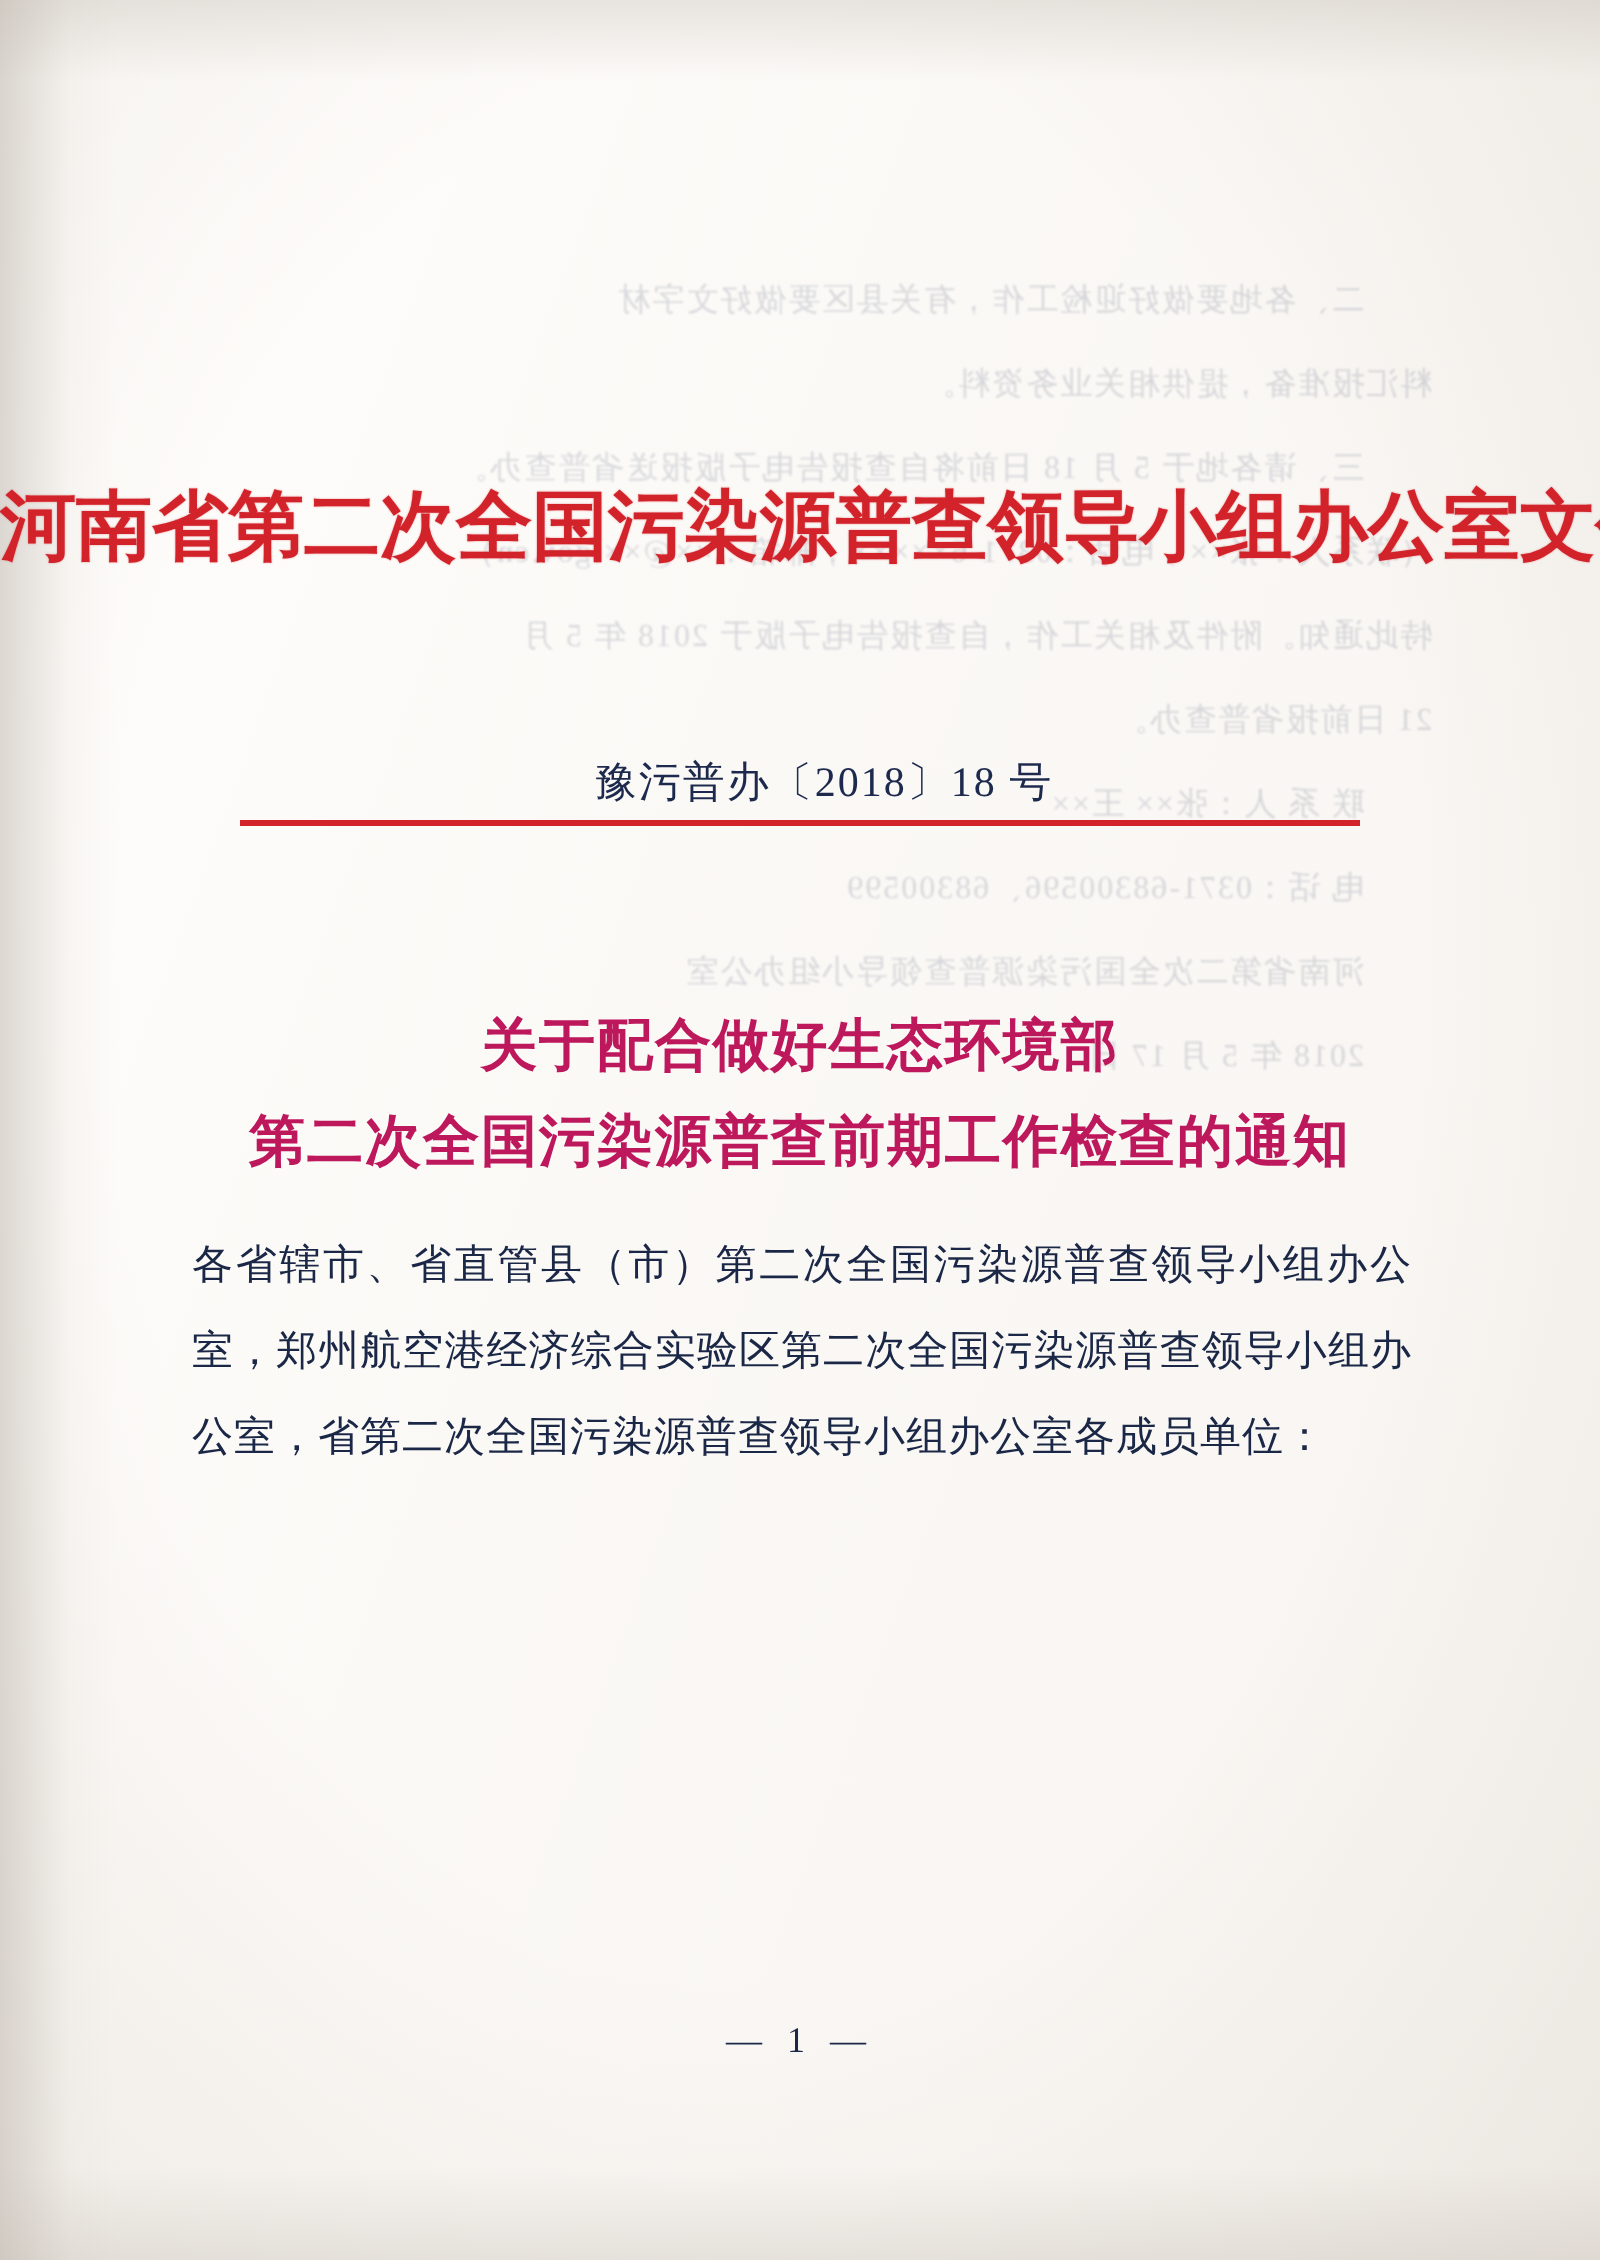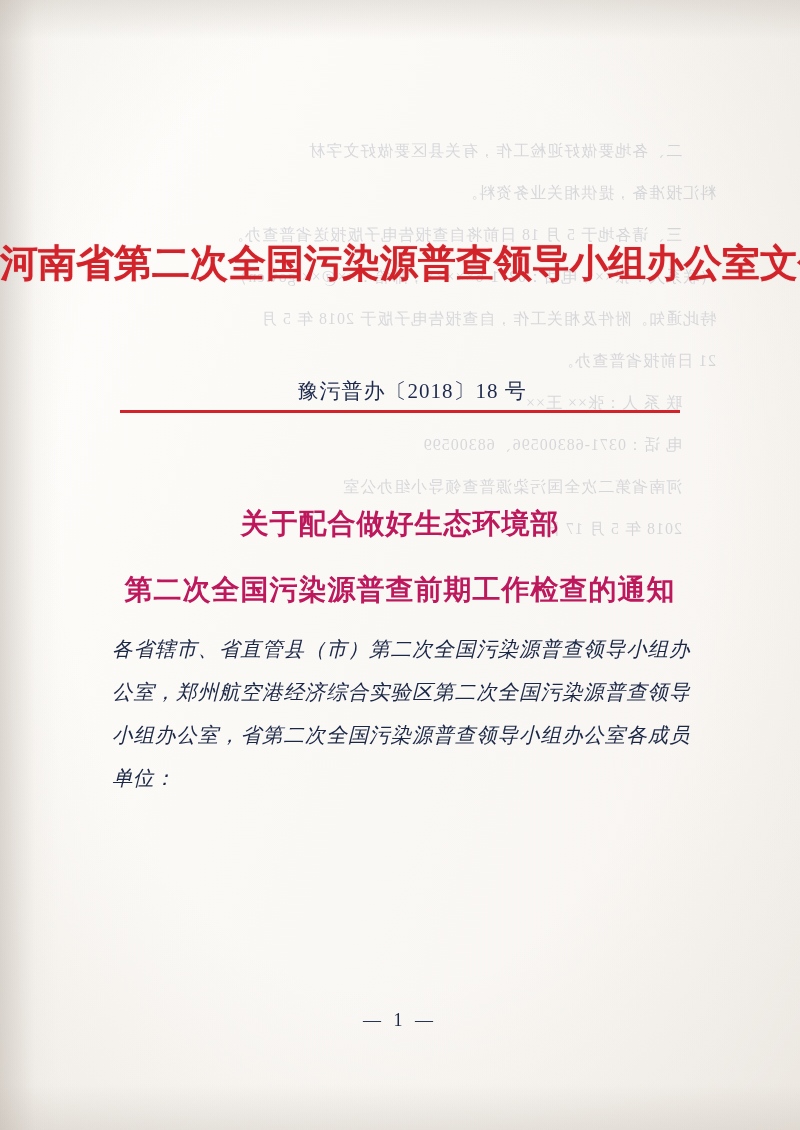--- a/index.html
+++ b/index.html
@@ -109,38 +109,37 @@
     position: absolute;
     left: 0; right: 0;
     text-align: center;
     font-size: 28px;
     font-weight: 700;
     color: #be185d;
     letter-spacing: 1px;
     line-height: 48px;
   }
   .doc-title.l1 { top: 500px; }
-  .doc-title.l2 { top: 566px; }
+  .doc-title.l2 { top: 548px; }
 
   
   .body-text {
     position: absolute;
     top: 612px;
     left: 96px;
     width: 610px;
     font-size: 20.5px;
     line-height: 43px;
     color: #1b2746;
     text-align: justify;
     text-justify: inter-ideograph;
     letter-spacing: 0.5px;
   }
   .body-text p {
-    margin: 16px;
-    font-style: italic;
+    margin: 0;
   }
   .body-text p.indent {
     text-indent: 2em;
   }
 
   .page-number {
     position: absolute;
     top: 1010px;
     left: 0; right: 0;
     text-align: center;

